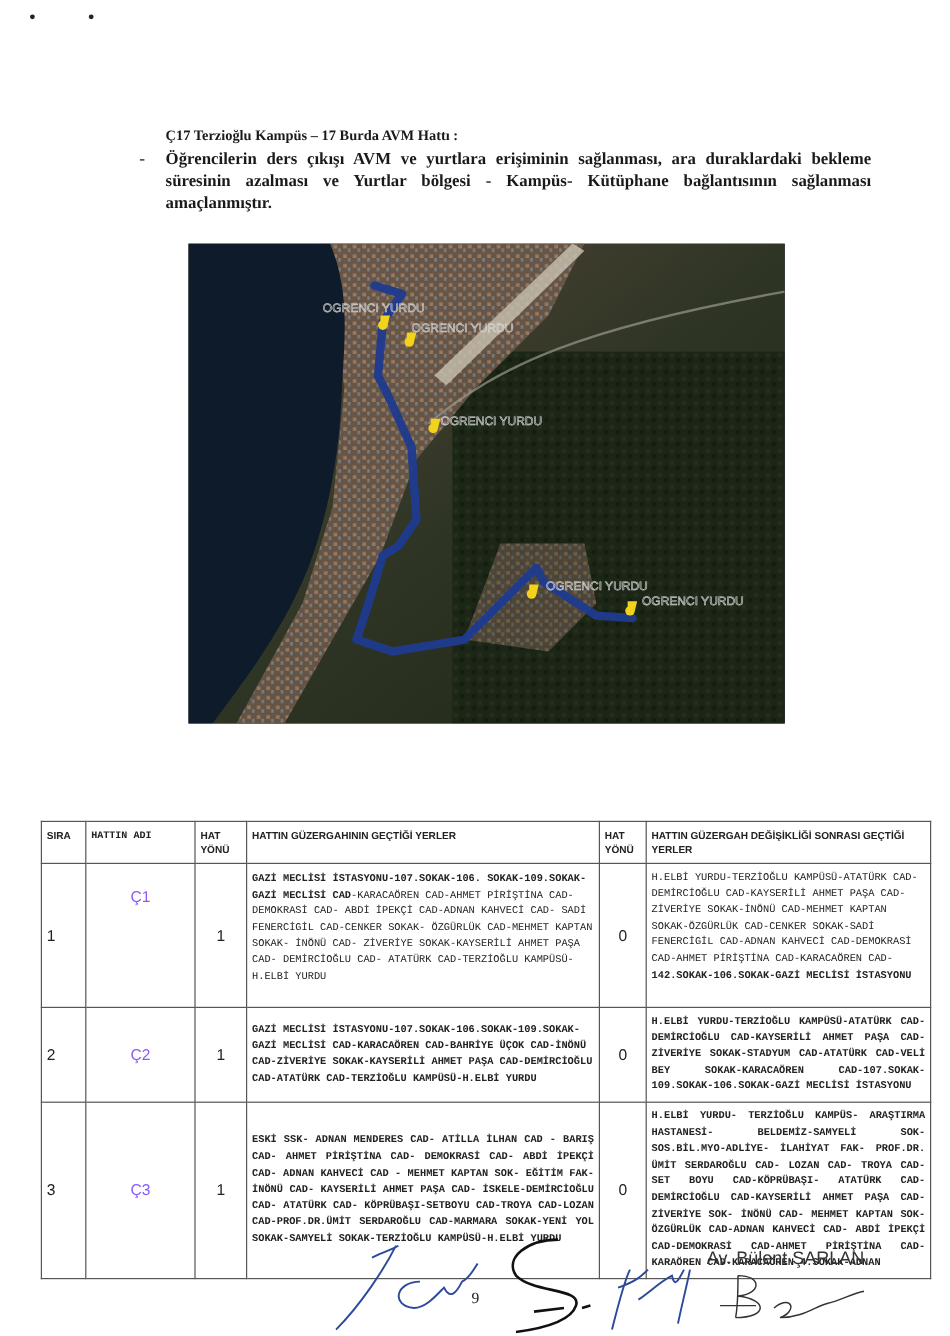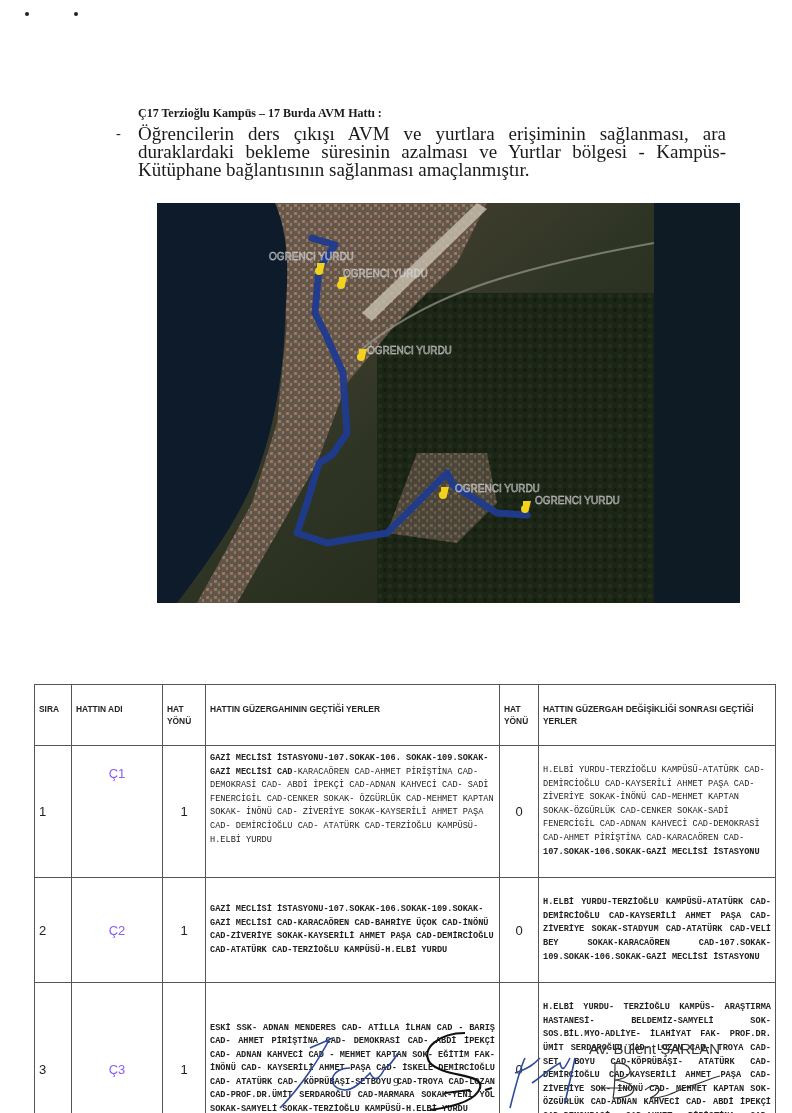--- a/index.html
+++ b/index.html
@@ -1,27 +1,27 @@
 <!DOCTYPE html>
 <html><head>
 <meta charset="utf-8">
 <style>
   html,body{margin:0;padding:0;background:#fff;}
   body{width:792px;height:1113px;position:relative;overflow:hidden;font-family:"Liberation Serif",serif;color:#1a1a1a;}
   .dot{position:absolute;width:4px;height:4px;border-radius:50%;background:#222;top:12px;}
   .heading{position:absolute;left:138px;top:106px;font-size:12px;font-weight:bold;font-family:"Liberation Serif",serif;}
-  .para{position:absolute;left:138px;top:125px;width:588px;font-size:19px;line-height:18px;text-align:justify;text-align-last:left;}
+  .para{position:absolute;left:138px;top:125px;width:588px;font-size:14px;line-height:18px;text-align:justify;text-align-last:left;font-weight:bold;}
   .dash{position:absolute;left:116px;top:125px;font-size:14.5px;}
-  .map{position:absolute;left:157px;top:203px;width:583px;height:400px;overflow:hidden;background:#0e1a24;}
+  .map{position:absolute;left:157px;top:203px;width:497px;height:400px;overflow:hidden;background:#0e1a24;}
   .map svg{display:block;}
   .tbl{position:absolute;left:34px;top:684px;border-collapse:collapse;font-family:"Liberation Sans",sans-serif;font-size:8.6px;color:#222;}
-  .tbl td,.tbl th{border:1.2px solid #555;vertical-align:middle;padding:18px 4px;}
+  .tbl td,.tbl th{border:1.2px solid #555;vertical-align:middle;padding:5px 4px;}
   .tbl th{font-weight:bold;text-align:left;vertical-align:top;font-size:8.4px;line-height:12px;}
   .c-sira{width:28px;}
-  .c-name{width:82px;}
+  .c-name{width:82px;font-family:Liberation Mono, monospace;}
   .c-dir{width:34px;}
   .c-route{width:285px;}
   .c-dir2{width:30px;}
   .c-route2{width:228px;}
   .num{font-size:13px;}
   .linename{font-size:13px;color:#8b5cf6;text-align:center;}
   .ctr{text-align:center;}
   .route{line-height:13.6px;text-transform:none;font-family:Liberation Mono, monospace;}
   .route b{font-weight:bold;}
   .just{text-align:justify;}
@@ -105,21 +105,21 @@
       <th class="c-route2 just">HATTIN GÜZERGAH DEĞİŞİKLİĞİ SONRASI GEÇTİĞİ YERLER</th>
     </tr>
   </thead>
   <tbody>
     <tr style="height:120px">
       <td class="num">1</td>
       <td class="linename" style="vertical-align:top;padding-top:20px">Ç1</td>
       <td class="num ctr">1</td>
       <td class="route" style="vertical-align:top;padding-top:6px"><b>GAZİ MECLİSİ İSTASYONU-107.SOKAK-106. SOKAK-109.SOKAK-GAZİ MECLİSİ CAD</b><span>-KARACAÖREN CAD-AHMET PİRİŞTİNA CAD-DEMOKRASİ CAD- ABDİ İPEKÇİ CAD-ADNAN KAHVECİ CAD- SADİ FENERCİGİL CAD-CENKER SOKAK- ÖZGÜRLÜK CAD-MEHMET KAPTAN SOKAK- İNÖNÜ CAD- ZİVERİYE SOKAK-KAYSERİLİ AHMET PAŞA CAD- DEMİRCİOĞLU CAD- ATATÜRK CAD-TERZİOĞLU KAMPÜSÜ-H.ELBİ YURDU</span></td>
       <td class="num ctr">0</td>
-      <td class="route" style="vertical-align:top"><span>H.ELBİ YURDU-TERZİOĞLU KAMPÜSÜ-ATATÜRK CAD-DEMİRCİOĞLU CAD-KAYSERİLİ AHMET PAŞA CAD- ZİVERİYE SOKAK-İNÖNÜ CAD-MEHMET KAPTAN SOKAK-ÖZGÜRLÜK CAD-CENKER SOKAK-SADİ FENERCİGİL CAD-ADNAN KAHVECİ CAD-DEMOKRASİ CAD-AHMET PİRİŞTİNA CAD-KARACAÖREN CAD-</span><b>107.SOKAK-106.SOKAK-GAZİ MECLİSİ İSTASYONU</b></td>
+      <td class="route" style="vertical-align:top"><span>H.ELBİ YURDU-TERZİOĞLU KAMPÜSÜ-ATATÜRK CAD-DEMİRCİOĞLU CAD-KAYSERİLİ AHMET PAŞA CAD- ZİVERİYE SOKAK-İNÖNÜ CAD-MEHMET KAPTAN SOKAK-ÖZGÜRLÜK CAD-CENKER SOKAK-SADİ FENERCİGİL CAD-ADNAN KAHVECİ CAD-DEMOKRASİ CAD-AHMET PİRİŞTİNA CAD-KARACAÖREN CAD-</span><b>142.SOKAK-106.SOKAK-GAZİ MECLİSİ İSTASYONU</b></td>
     </tr>
     <tr style="height:78px">
       <td class="num">2</td>
       <td class="linename">Ç2</td>
       <td class="num ctr">1</td>
       <td class="route"><b>GAZİ MECLİSİ İSTASYONU-107.SOKAK-106.SOKAK-109.SOKAK-GAZİ MECLİSİ CAD-KARACAÖREN CAD-BAHRİYE ÜÇOK CAD-İNÖNÜ CAD-ZİVERİYE SOKAK-KAYSERİLİ AHMET PAŞA CAD-DEMİRCİOĞLU CAD-ATATÜRK CAD-TERZİOĞLU KAMPÜSÜ-H.ELBİ YURDU</b></td>
       <td class="num ctr">0</td>
       <td class="route just"><b>H.ELBİ YURDU-TERZİOĞLU KAMPÜSÜ-ATATÜRK CAD-DEMİRCİOĞLU CAD-KAYSERİLİ AHMET PAŞA CAD- ZİVERİYE SOKAK-STADYUM CAD-ATATÜRK CAD-VELİ BEY SOKAK-KARACAÖREN CAD-107.SOKAK-109.SOKAK-106.SOKAK-GAZİ MECLİSİ İSTASYONU</b></td>
     </tr>
     <tr style="height:120px">

